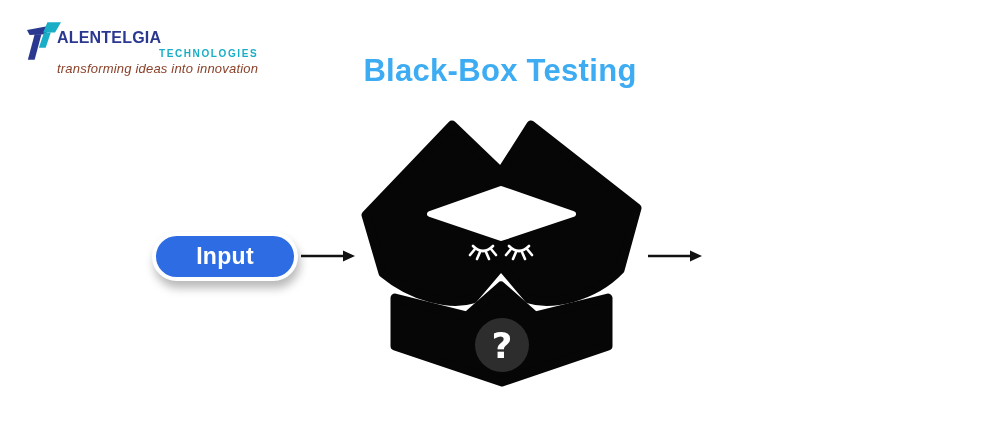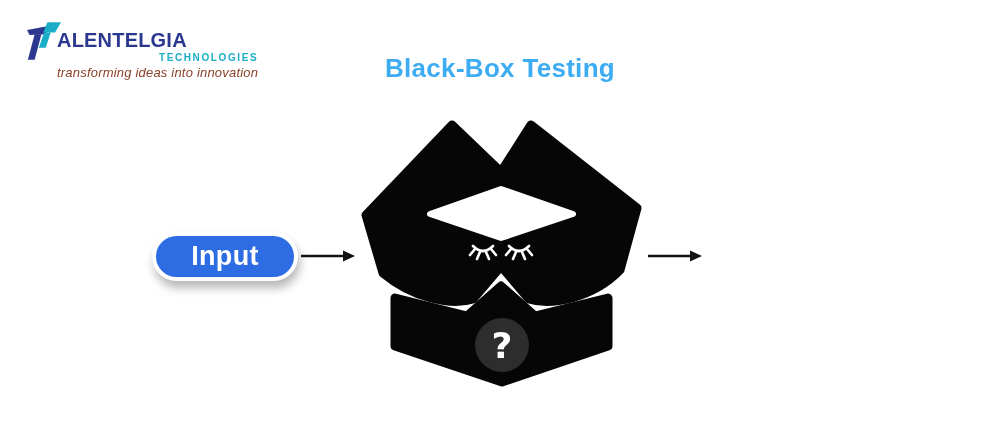--- a/index.html
+++ b/index.html
@@ -7,36 +7,36 @@
     position:relative;width:1000px;height:429px;overflow:hidden;
     background:var(--background,#fff);
     font-family:"Liberation Sans",sans-serif;
   }
   
   .logo{position:absolute;left:27px;top:16px;display:flex;align-items:flex-start;}
   .logo-mark{width:34px;height:42px;margin-top:4px;}
   .logo-mark .navy{fill:var(--logo-navy,#2b3890);}
   .logo-mark .teal{fill:var(--logo-teal,#19aec6);}
   .logo-textcol{margin-left:-4px;margin-top:14px;}
-  .logo-name{font-size:20px;font-weight:800;color:var(--logo-navy,#2b3890);line-height:1;letter-spacing:.2px;}
+  .logo-name{font-size:16px;font-weight:800;color:var(--logo-navy,#2b3890);line-height:1;letter-spacing:.2px;}
   .logo-sub{font-size:10px;font-weight:700;color:var(--logo-teal,#19aec6);letter-spacing:1.6px;text-align:right;margin-top:2px;}
   .logo-tagline{font-size:13px;font-style:italic;color:var(--logo-tagline,#8a4129);margin-top:2px;letter-spacing:.2px;}
   
   .title{
     position:absolute;left:0;right:0;top:53px;margin:0;text-align:center;
-    font-size:26px;font-weight:800;letter-spacing:.3px;
+    font-size:31px;font-weight:800;letter-spacing:.3px;
     color:var(--title-blue,#3dacf2);
   }
   
   .pill{
     position:absolute;box-sizing:border-box;height:49px;
     display:flex;align-items:center;justify-content:center;
     border:4px solid #ffffff;border-radius:27px;
     box-shadow:2px 7px 10px rgba(0,0,0,.28);
-    color:#fff;font-weight:800;font-size:27px;letter-spacing:.3px;
+    color:#fff;font-weight:800;font-size:23px;letter-spacing:.3px;
   }
   .pill-input{left:152px;top:232px;width:146px;background:var(--input-blue,#2e6ce4);}
   .pill-output{left:702px;top:232px;width:146px;background:var(--output-green,#23a55c);}
   
   .arrow{position:absolute;width:58px;height:20px;overflow:visible;}
   .arrow-1{left:299px;top:246px;}
   .arrow-2{left:646px;top:246px;}
   .arrow line{stroke:var(--arrow-black,#111);stroke-width:2.6;}
   .arrow polygon{fill:var(--arrow-black,#111);}
   

